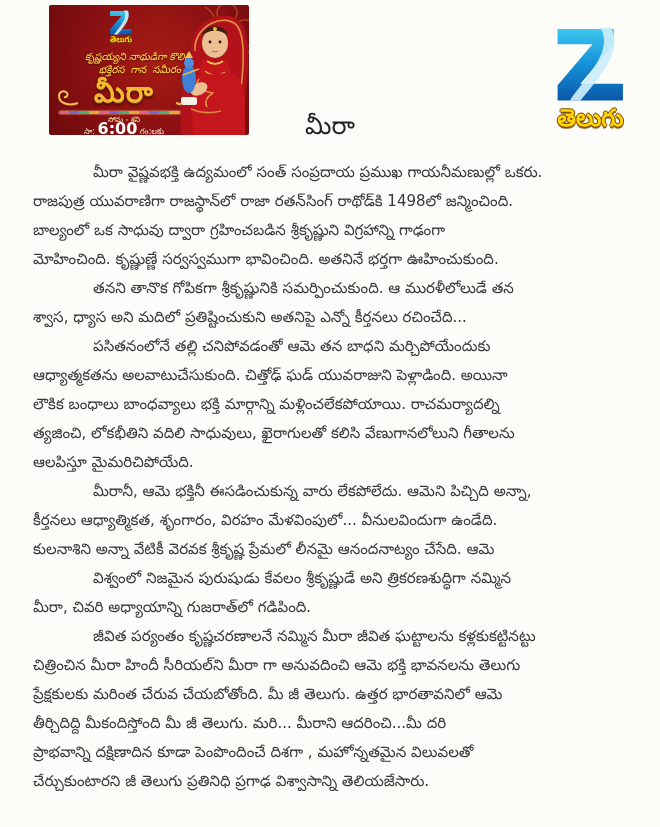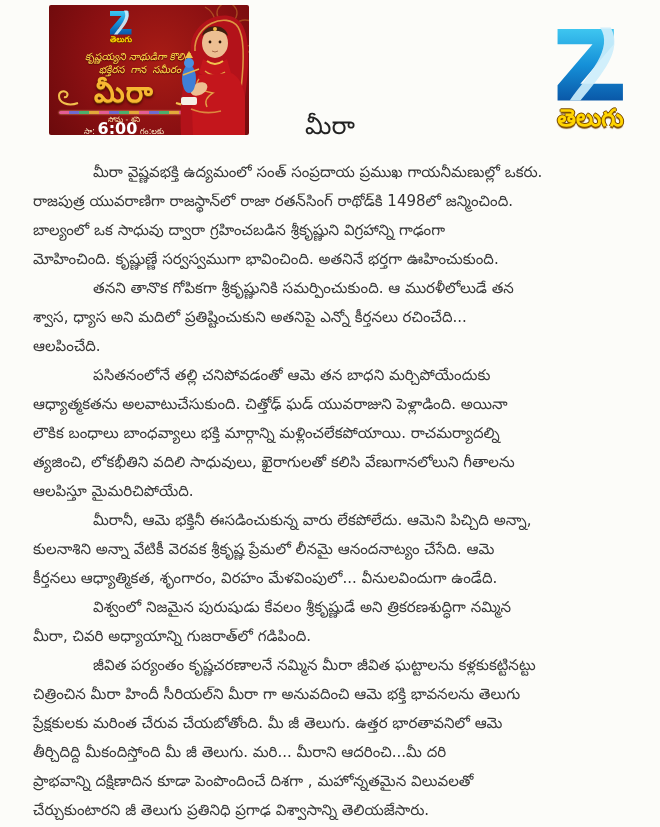--- a/index.html
+++ b/index.html
@@ -138,29 +138,28 @@
 </div>
 
 <div class="article-title">మీరా</div>
 <div class="article-body">
     <div class="tline indent">మీరా వైష్ణవభక్తి ఉద్యమంలో సంత్ సంప్రదాయ ప్రముఖ గాయనీమణుల్లో ఒకరు.</div>
     <div class="tline">రాజపుత్ర యువరాణిగా రాజస్థాన్‌లో రాజా రతన్‌సింగ్ రాథోడ్‌కి 1498లో జన్మించింది.</div>
     <div class="tline">బాల్యంలో ఒక సాధువు ద్వారా గ్రహించబడిన శ్రీకృష్ణుని విగ్రహాన్ని గాఢంగా</div>
     <div class="tline">మోహించింది. కృష్ణుణ్ణే సర్వస్వముగా భావించింది. అతనినే భర్తగా ఊహించుకుంది.</div>
     <div class="tline indent">తనని తానొక గోపికగా శ్రీకృష్ణునికి సమర్పించుకుంది. ఆ మురళీలోలుడే తన</div>
     <div class="tline">శ్వాస, ధ్యాస అని మదిలో ప్రతిష్టించుకుని అతనిపై ఎన్నో కీర్తనలు రచించేది...</div>
-    <div class="tline">ఆలపించేది.</div>
     <div class="tline indent">పసితనంలోనే తల్లి చనిపోవడంతో ఆమె తన బాధని మర్చిపోయేందుకు</div>
     <div class="tline">ఆధ్యాత్మకతను అలవాటుచేసుకుంది. చిత్తోఢ్ ఘడ్ యువరాజుని పెళ్లాడింది. అయినా</div>
     <div class="tline">లౌకిక బంధాలు బాంధవ్యాలు భక్తి మార్గాన్ని మళ్లించలేకపోయాయి. రాచమర్యాదల్ని</div>
     <div class="tline">త్యజించి, లోకభీతిని వదిలి సాధువులు, ఖైరాగులతో కలిసి వేణుగానలోలుని గీతాలను</div>
     <div class="tline">ఆలపిస్తూ మైమరిచిపోయేది.</div>
     <div class="tline indent">మీరానీ, ఆమె భక్తినీ ఈసడించుకున్న వారు లేకపోలేదు. ఆమెని పిచ్చిది అన్నా,</div>
+    <div class="tline">కీర్తనలు ఆధ్యాత్మికత, శృంగారం, విరహం మేళవింపులో... వీనులవిందుగా ఉండేది.</div>
     <div class="tline">కులనాశిని అన్నా వేటికీ వెరవక శ్రీకృష్ణ ప్రేమలో లీనమై ఆనందనాట్యం చేసేది. ఆమె</div>
-    <div class="tline">కీర్తనలు ఆధ్యాత్మికత, శృంగారం, విరహం మేళవింపులో... వీనులవిందుగా ఉండేది.</div>
     <div class="tline indent">విశ్వంలో నిజమైన పురుషుడు కేవలం శ్రీకృష్ణుడే అని త్రికరణశుద్ధిగా నమ్మిన</div>
     <div class="tline">మీరా, చివరి అధ్యాయాన్ని గుజరాత్‌లో గడిపింది.</div>
     <div class="tline indent">జీవిత పర్యంతం కృష్ణచరణాలనే నమ్మిన మీరా జీవిత ఘట్టాలను కళ్లకుకట్టినట్టు</div>
     <div class="tline">చిత్రించిన మీరా హిందీ సీరియల్‌ని మీరా గా అనువదించి ఆమె భక్తి భావనలను తెలుగు</div>
     <div class="tline">ప్రేక్షకులకు మరింత చేరువ చేయబోతోంది. మీ జీ తెలుగు. ఉత్తర భారతావనిలో ఆమె</div>
     <div class="tline">తీర్చిదిద్ది మీకందిస్తోంది మీ జీ తెలుగు. మరి... మీరాని ఆదరించి...మీ దరి</div>
     <div class="tline">ప్రాభవాన్ని దక్షిణాదిన కూడా పెంపొందించే దిశగా , మహోన్నతమైన విలువలతో</div>
     <div class="tline">చేర్చుకుంటారని జీ తెలుగు ప్రతినిధి ప్రగాఢ విశ్వాసాన్ని తెలియజేసారు.</div>
   </div>
 

